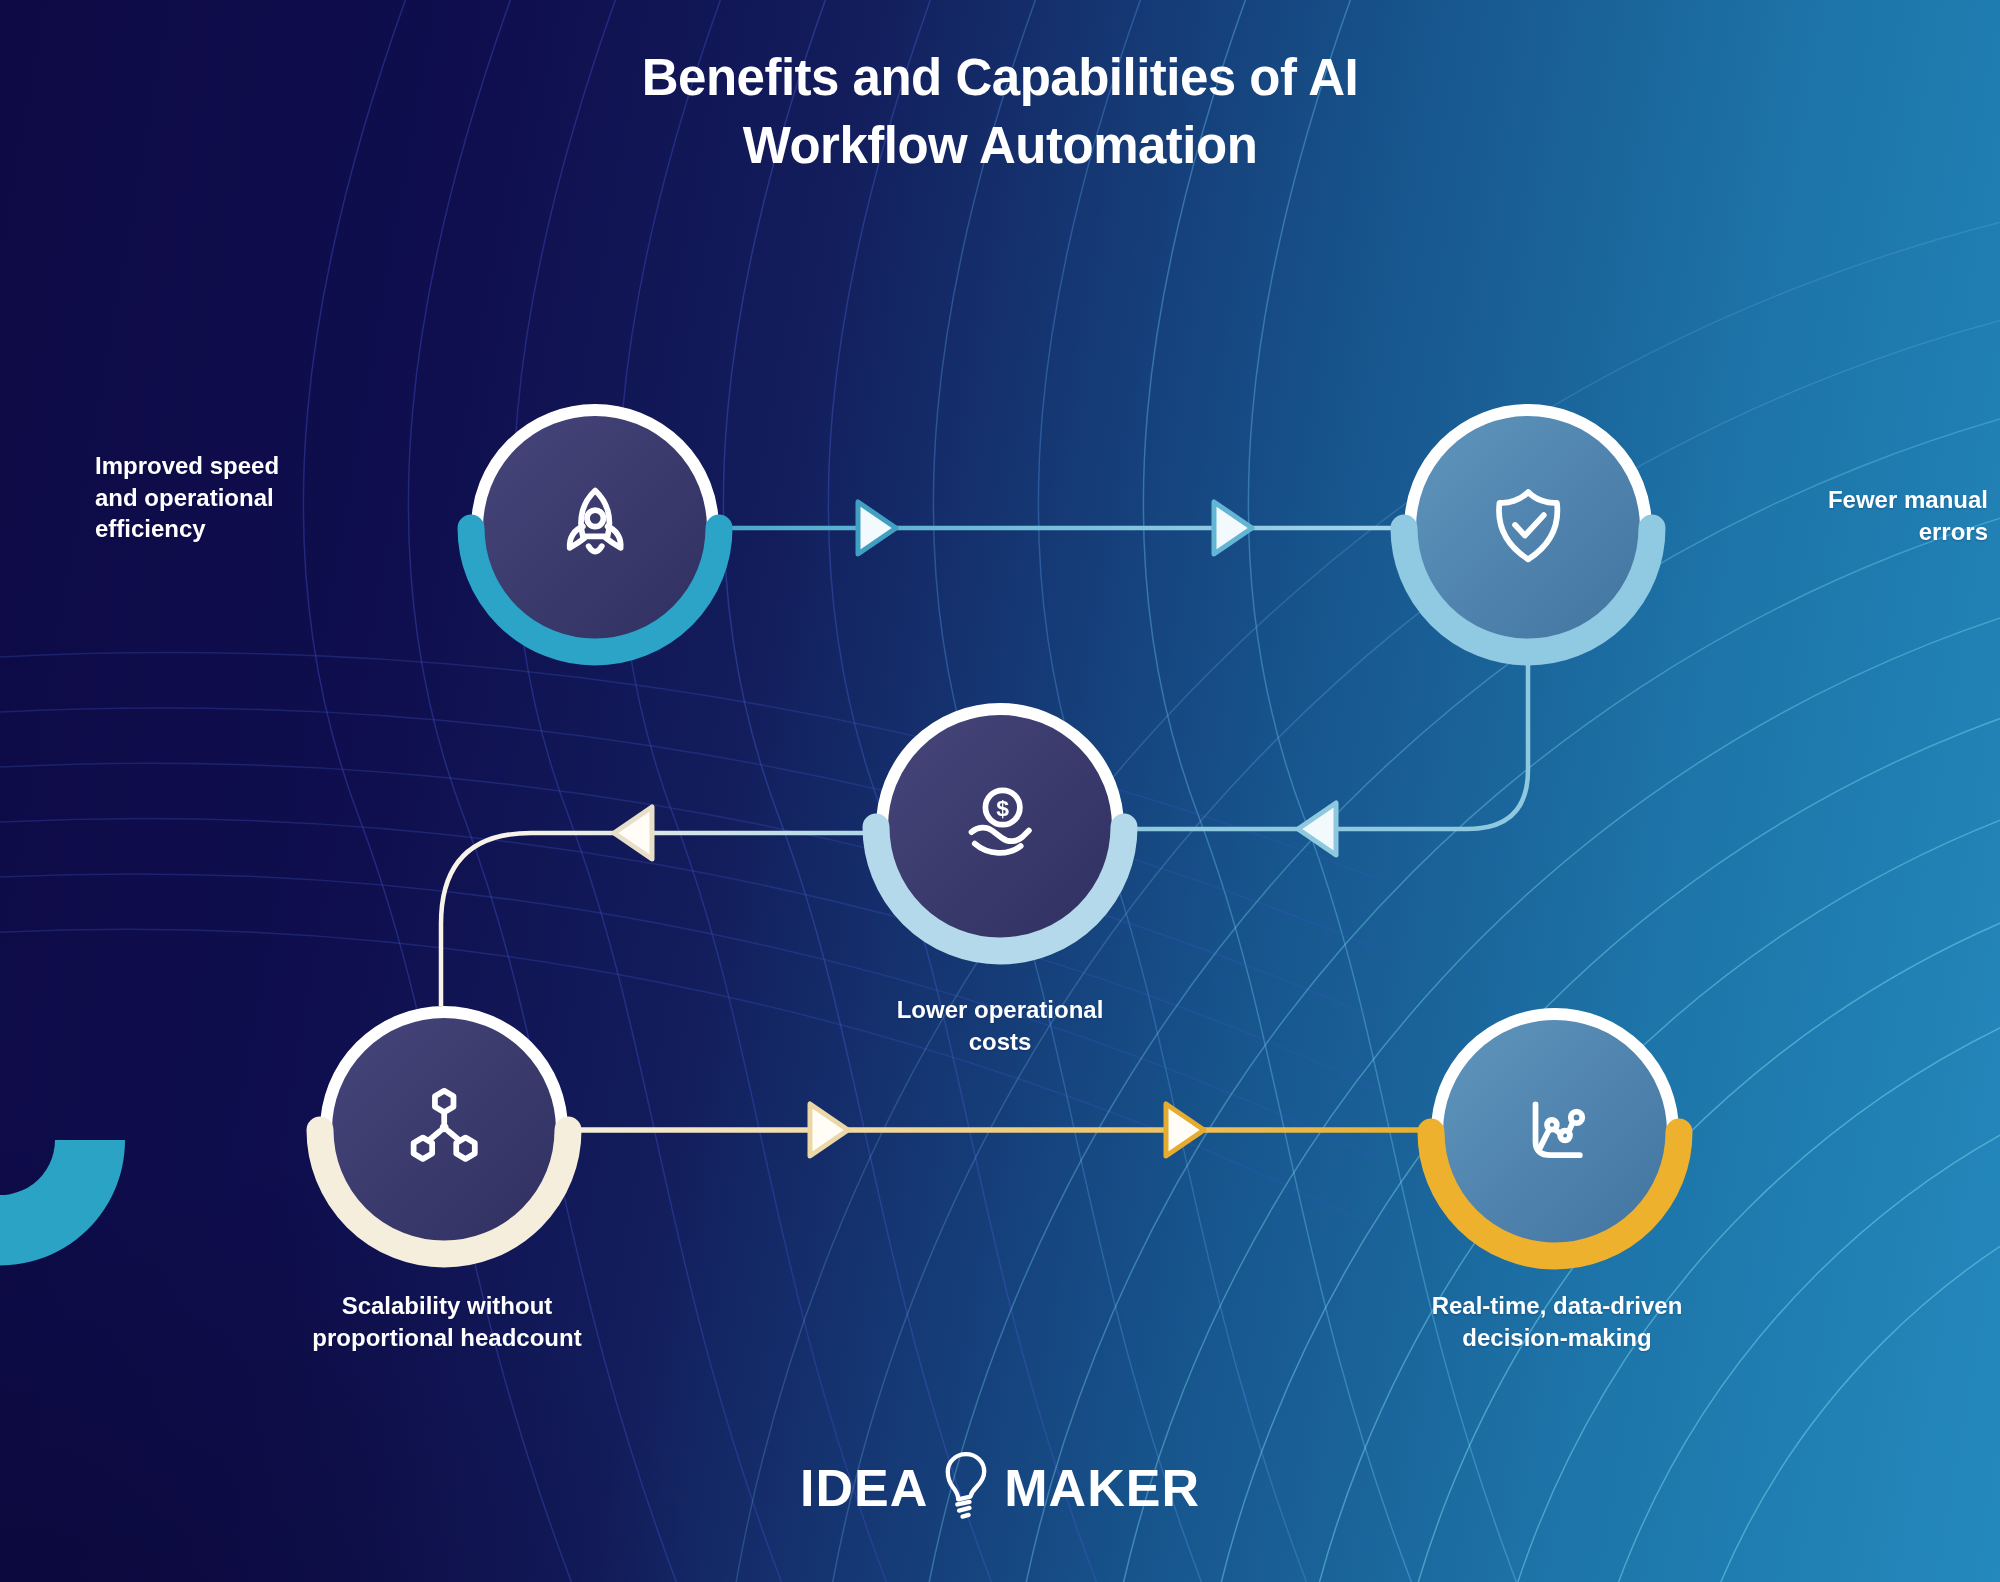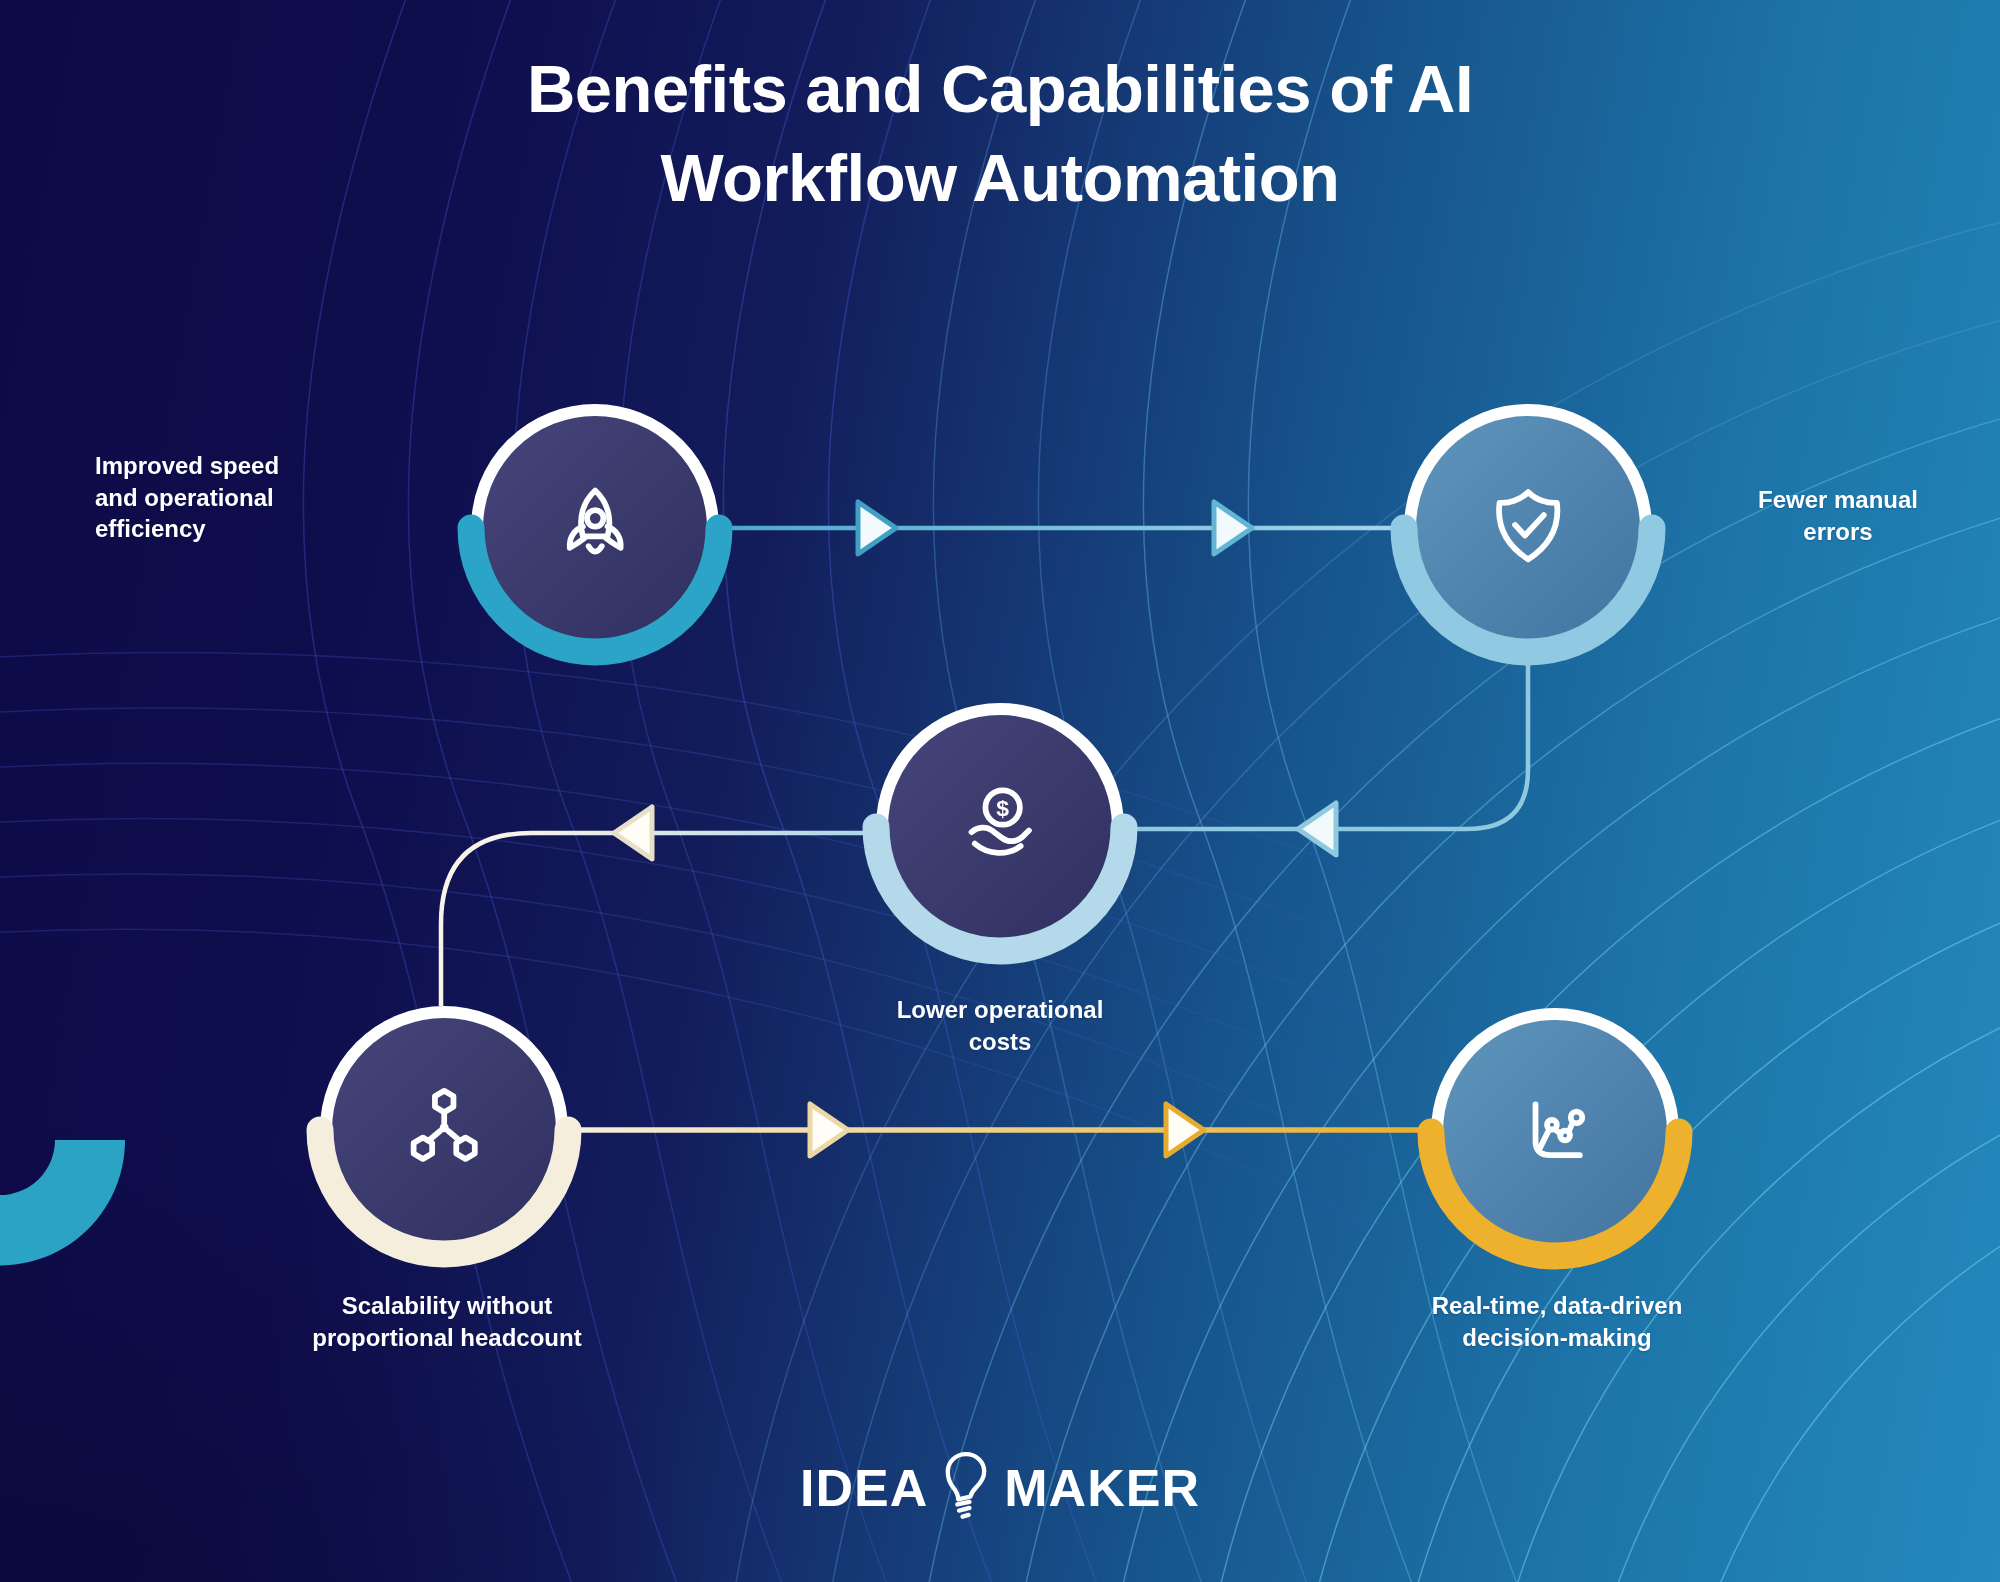--- a/index.html
+++ b/index.html
@@ -10,31 +10,31 @@
     font-family:"Liberation Sans","DejaVu Sans",sans-serif;
     background:
       radial-gradient(1200px 900px at 0% 105%, rgba(10,8,56,.85), rgba(10,8,56,0) 60%),
       linear-gradient(100deg,#0d0a45 0%,#0f0e4e 22%,#131d5c 38%,#17548c 62%,#1d74a8 80%,#2489bd 100%);
   }
   svg{display:block;}
   .bg{position:absolute;left:0;top:0;}
   .title{
     position:absolute;left:0;right:0;top:44px;
     text-align:center;color:#fff;
-    font-size:67px;line-height:1.33;font-weight:800;letter-spacing:-.5px;
+    font-size:51px;line-height:1.33;font-weight:800;letter-spacing:-.5px;
     white-space:pre-line;
   }
   .node{position:absolute;width:300px;height:300px;}
   .node-label{
     position:absolute;color:#fff;font-weight:700;
     font-size:24px;line-height:1.32;white-space:pre-line;
     text-shadow:0 1px 2px rgba(0,20,60,.25);
   }
   .lbl-speed{left:95px;top:450px;width:340px;text-align:left;}
-  .lbl-errors{left:1688px;top:484px;width:300px;text-align:center;}
+  .lbl-errors{left:1688px;top:484px;width:300px;text-align:right;}
   .lbl-costs{left:750px;top:994px;width:500px;text-align:center;}
   .lbl-scalability{left:197px;top:1290px;width:500px;text-align:center;}
   .lbl-decisions{left:1307px;top:1290px;width:500px;text-align:center;}
   .logo{
     position:absolute;left:0;right:0;top:1450px;
     display:flex;align-items:center;justify-content:center;gap:12px;
     color:#fff;font-weight:700;font-size:52px;letter-spacing:1px;
   }
   .logo .word{line-height:1;}
 </style>

